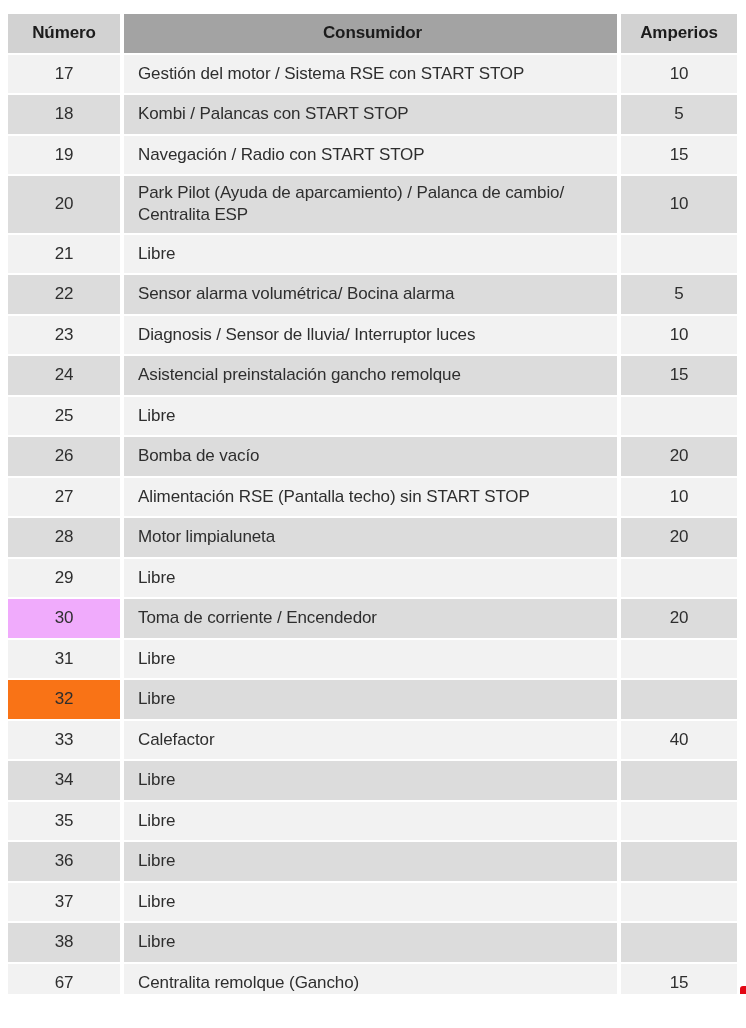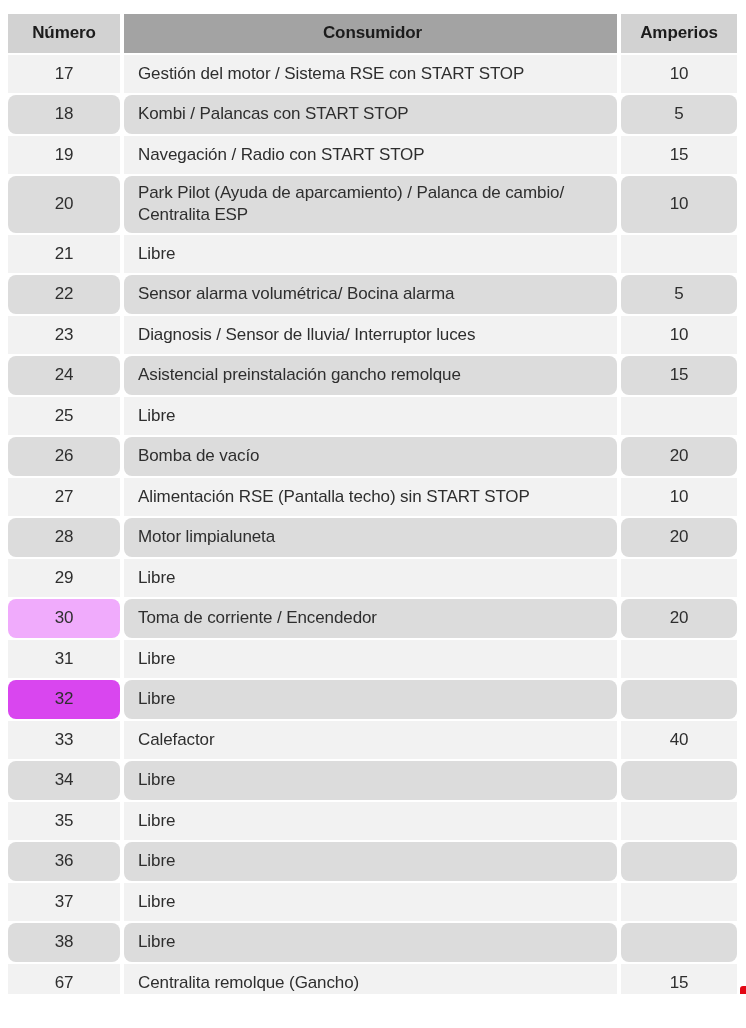--- a/index.html
+++ b/index.html
@@ -54,21 +54,21 @@
   .row.header .cell {
     background: #d2d2d2;
     font-weight: bold;
     color: #1c1c1c;
   }
   .row.header .cell.consumer {
     justify-content: center;
     text-align: center;
   }
   .row.light .cell { background: #f2f2f2; }
-  .row.dark  .cell { background: #dcdcdc; border-radius: 8px; }
+  .row.dark  .cell { background: #dcdcdc; }
   .red-marker {
     position: absolute;
     right: 0;
     top: 986px;
     width: 6px;
     height: 30px;
     border-radius: 3px 0 0 3px;
   }
 </style>
 </head>
@@ -152,21 +152,21 @@
     <div class="cell num" style="background: #f0abfc;">30</div>
     <div class="cell consumer" style="background: rgb(220, 220, 220);">Toma de corriente / Encendedor</div>
     <div class="cell amps" style="background: rgb(220, 220, 220);">20</div>
   </div>
         <div class="row light">
     <div class="cell num" style="background: rgb(242, 242, 242);">31</div>
     <div class="cell consumer" style="background: rgb(242, 242, 242);">Libre</div>
     <div class="cell amps" style="background: rgb(242, 242, 242);"></div>
   </div>
         <div class="row dark">
-    <div class="cell num" style="background: #d946ef;">32</div>
+    <div class="cell num" style="background: #f97316;">32</div>
     <div class="cell consumer" style="background: rgb(220, 220, 220);">Libre</div>
     <div class="cell amps" style="background: rgb(220, 220, 220);"></div>
   </div>
         <div class="row light">
     <div class="cell num" style="background: rgb(242, 242, 242);">33</div>
     <div class="cell consumer" style="background: rgb(242, 242, 242);">Calefactor</div>
     <div class="cell amps" style="background: rgb(242, 242, 242);">40</div>
   </div>
         <div class="row dark">
     <div class="cell num" style="background: rgb(220, 220, 220);">34</div>

